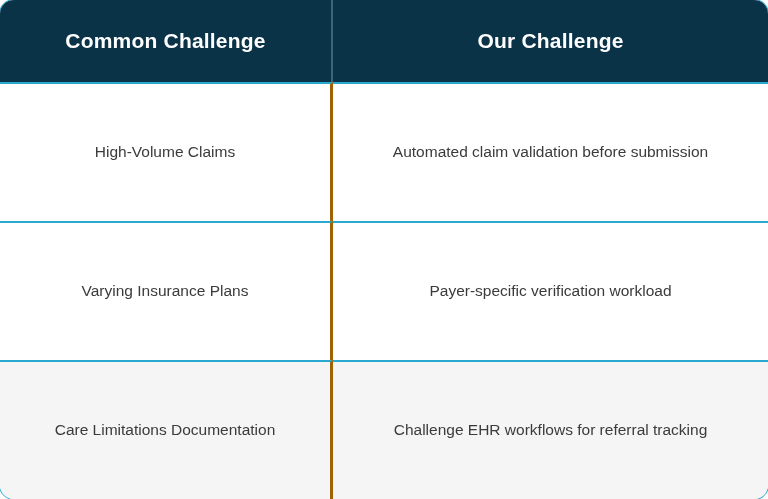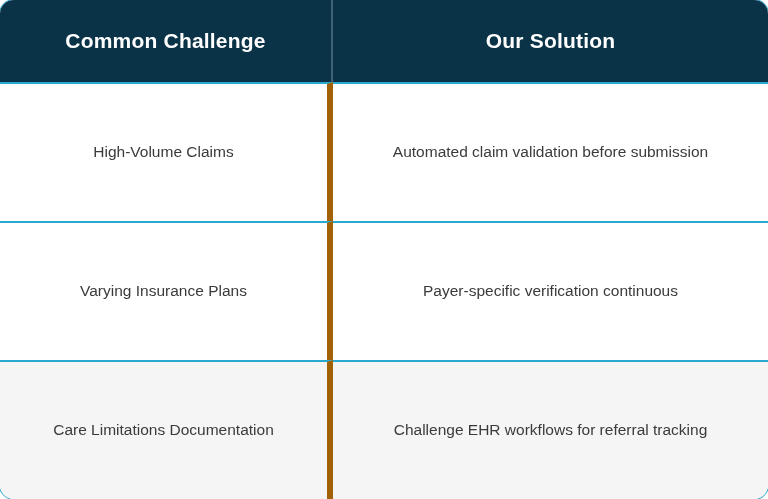--- a/index.html
+++ b/index.html
@@ -57,21 +57,21 @@
     color: #3b3b3b;
     text-align: center;
     vertical-align: middle;
     padding: 10px 24px;
     line-height: 1.45;
     border-top: 2px solid #2aa9d0;
     border: 0;
     border-top: 2px solid #2aa9d0;
   }
   tbody td.cell-challenge {
-    border-right: 6px solid #a16207;
+    border-right: 3px solid #a16207;
   }
 
   tbody tr.row-alt td {
     background: #f5f5f5;
   }
   tbody tr.row-plain td {
     background: #ffffff;
   }
 
   tbody tr:first-child td {
@@ -87,38 +87,38 @@
 
 <div class="table-wrap">
   <table class="comparison-table">
     <colgroup>
       <col class="col-challenge">
       <col class="col-solution">
     </colgroup>
     <thead>
       <tr>
         <th class="header-challenge">Common Challenge</th>
-        <th class="header-solution">Our Solution</th>
+        <th class="header-solution">Our Challenge</th>
       </tr>
     </thead>
     <tbody>
       <tr class="row-plain">
         <td class="cell-challenge">
           <span class="cell-text">High-Volume Claims</span>
         </td>
         <td class="cell-solution">
           <span class="cell-text">Automated claim validation before submission</span>
         </td>
       </tr>
       <tr class="row-plain">
         <td class="cell-challenge">
           <span class="cell-text">Varying Insurance Plans</span>
         </td>
         <td class="cell-solution">
-          <span class="cell-text">Payer-specific verification continuous</span>
+          <span class="cell-text">Payer-specific verification workload</span>
         </td>
       </tr>
       <tr class="row-alt">
         <td class="cell-challenge">
           <span class="cell-text">Care Limitations Documentation</span>
         </td>
         <td class="cell-solution">
           <span class="cell-text">Challenge EHR workflows for referral tracking</span>
         </td>
       </tr>

